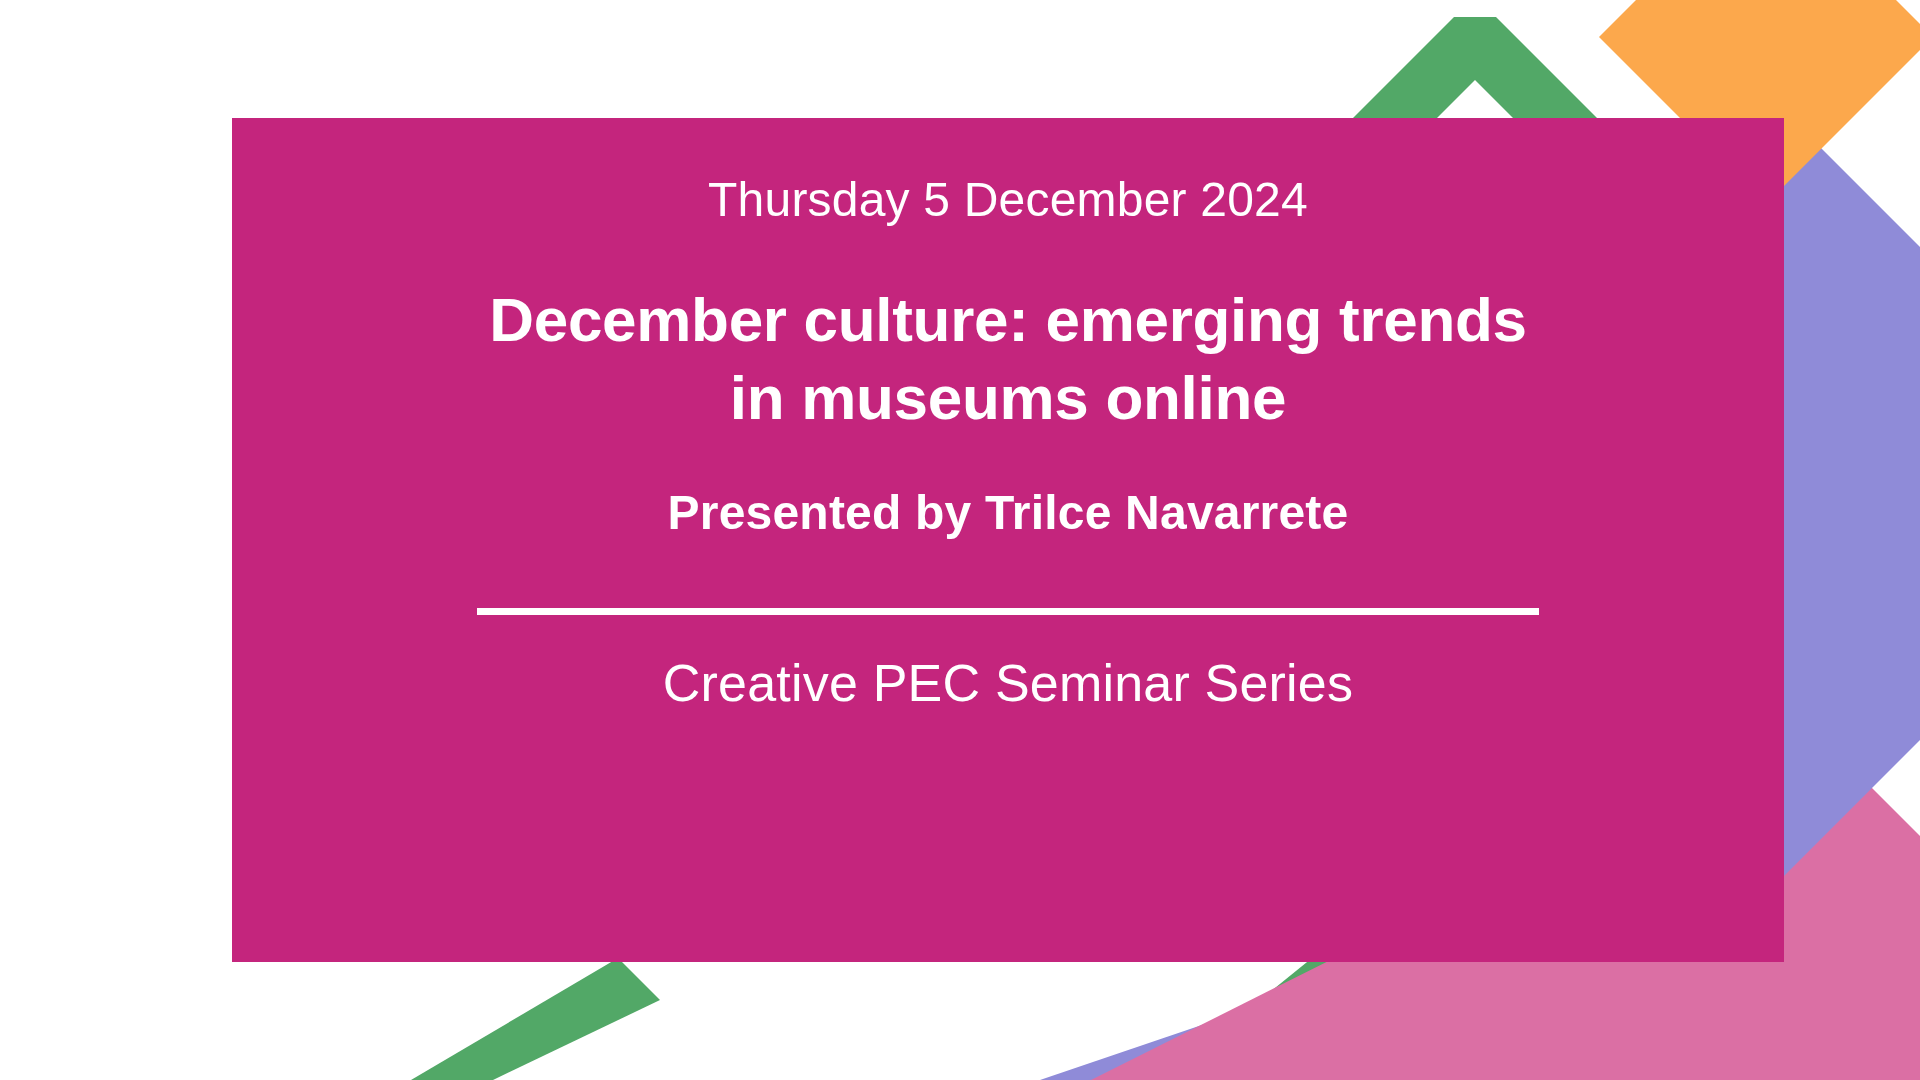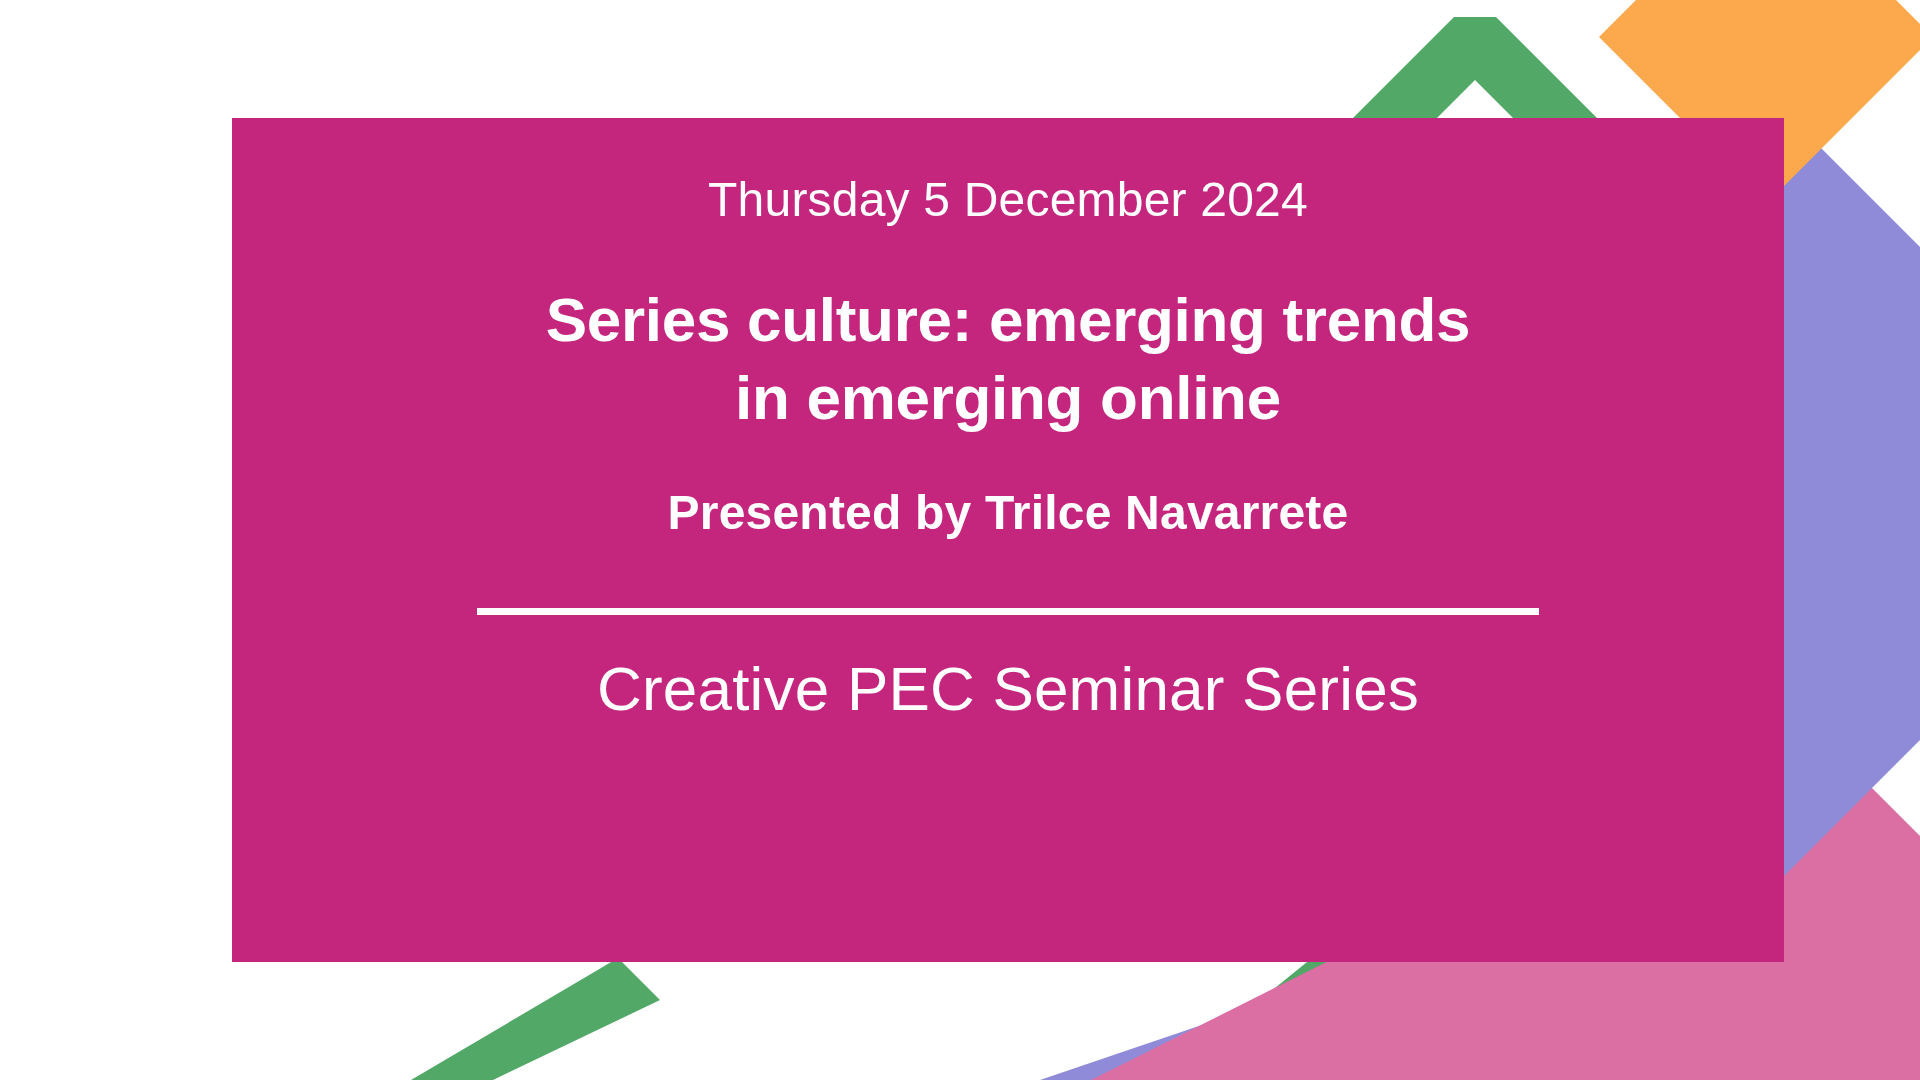--- a/index.html
+++ b/index.html
@@ -72,21 +72,21 @@
   }
   .divider {
     margin-top:68px;
     width:1062px;
     height:7px;
     background:#ffffff;
     border:0;
   }
   .series-name {
     margin-top:40px;
-    font-size:62px;
+    font-size:52px;
     font-weight:400;
     color:#ffffff;
     line-height:1.1;
     text-align:center;
     letter-spacing:0.2px;
     white-space:nowrap;
   }
 </style>
 </head>
 <body>
@@ -110,22 +110,22 @@
     <polygon fill="#52a867" points="1454,17 1496,17 1675,196 1633,238 1475,80 1317,238 1275,196"></polygon>
 
   </svg>
 
   <div class="card">
     <div class="card-inner">
 
       <div class="event-date">Thursday 5 December 2024</div>
 
       <h1 class="event-title">
-        <span>Series culture: emerging trends</span><br>
-        <span>in emerging online</span>
+        <span>December culture: emerging trends</span><br>
+        <span>in museums online</span>
       </h1>
 
       <div class="event-presenter">Presented by Trilce Navarrete</div>
 
       <hr class="divider">
 
       <div class="series-name">Creative PEC Seminar Series</div>
 
     </div>
   </div>

